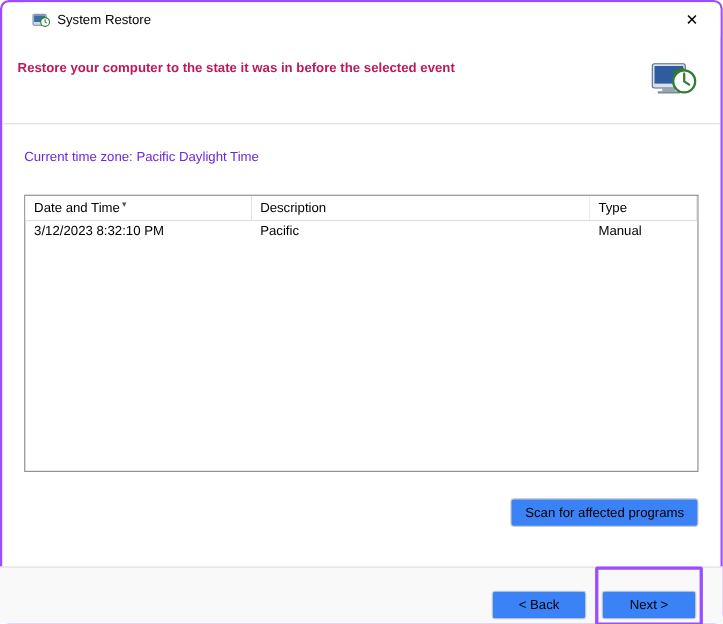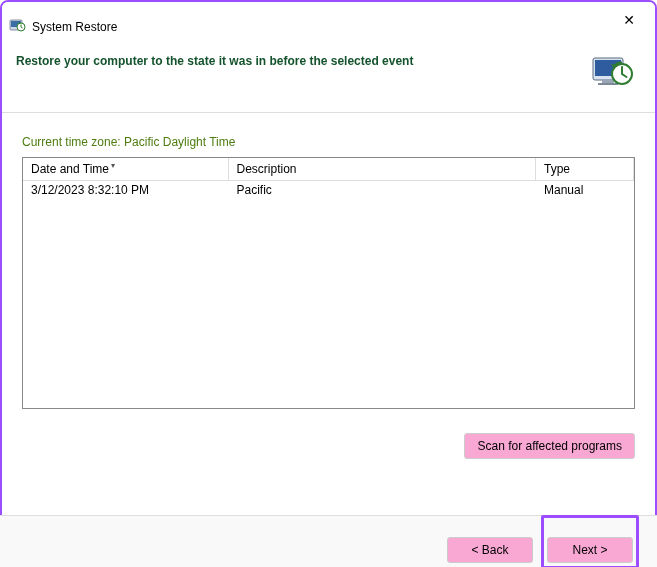--- a/index.html
+++ b/index.html
@@ -10,23 +10,24 @@
   width: 657px;
   height: 567px;
   border: 2px solid #9c4dff;
   border-radius: 8px;
   overflow: hidden;
   background: #fff;
 }
 .titlebar {
   height: 32px;
   display: flex;
-  align-items: flex-end;
+  align-items: center;
   padding: 0 6px;
   background: #fff;
+  margin-left: 20px;
 }
 .titlebar .app-icon {
   width: 18px; height: 18px;
   margin-right: 6px;
   display: flex; align-items: center; justify-content: center;
 }
 .titlebar .title {
   flex: 1;
   font-size: 12px;
   color: #000;
@@ -42,35 +43,35 @@
   display: flex;
   align-items: flex-start;
   padding: 18px 20px 18px 14px;
   border-bottom: 1px solid #ddd;
   min-height: 72px;
 }
 .header .headline {
   flex: 1;
   font-size: 12px;
   font-weight: bold;
-  color: #14532d;
+  color: #be185d;
   padding-top: 2px;
 }
 .header .header-icon {
   width: 46px; height: 42px;
   margin-left: 10px;
 }
 
 .content {
   padding: 22px 20px 10px 20px;
 }
 .tz {
   font-size: 12px;
-  color: #4d7c0f;
-  margin-bottom: 8px;
+  color: #6d28d9;
+  margin-bottom: 28px;
 }
 .table-wrap {
   border: 1px solid #888;
   height: 252px;
   overflow: hidden;
 }
 table {
   width: 100%;
   border-collapse: collapse;
   font-size: 12px;
@@ -107,21 +108,21 @@
 .col-type { width: 98px; }
 
 .scan-row {
   display: flex;
   justify-content: flex-end;
   padding: 14px 20px 0 20px;
 }
 .btn {
   font-family: inherit;
   font-size: 12px;
-  background: #f9a8d4;
+  background: #3b82f6;
   border: 1px solid #ccc;
   border-radius: 3px;
   height: 26px;
   padding: 0 14px;
   cursor: default;
 }
 .btn-scan { padding: 0 12px; }
 
 .footer {
   position: absolute;

